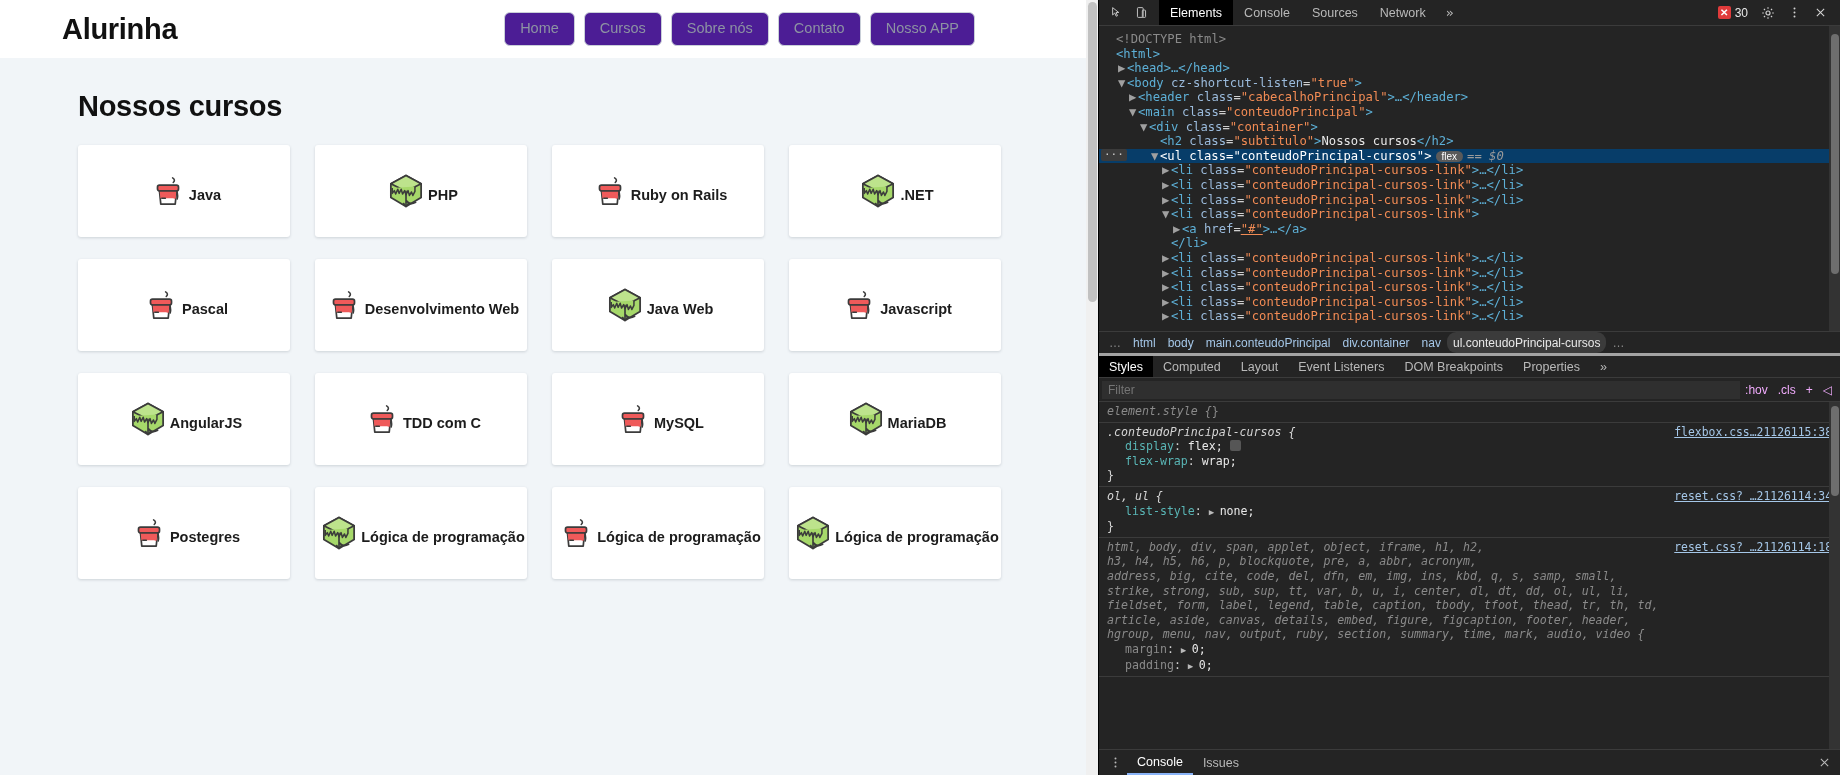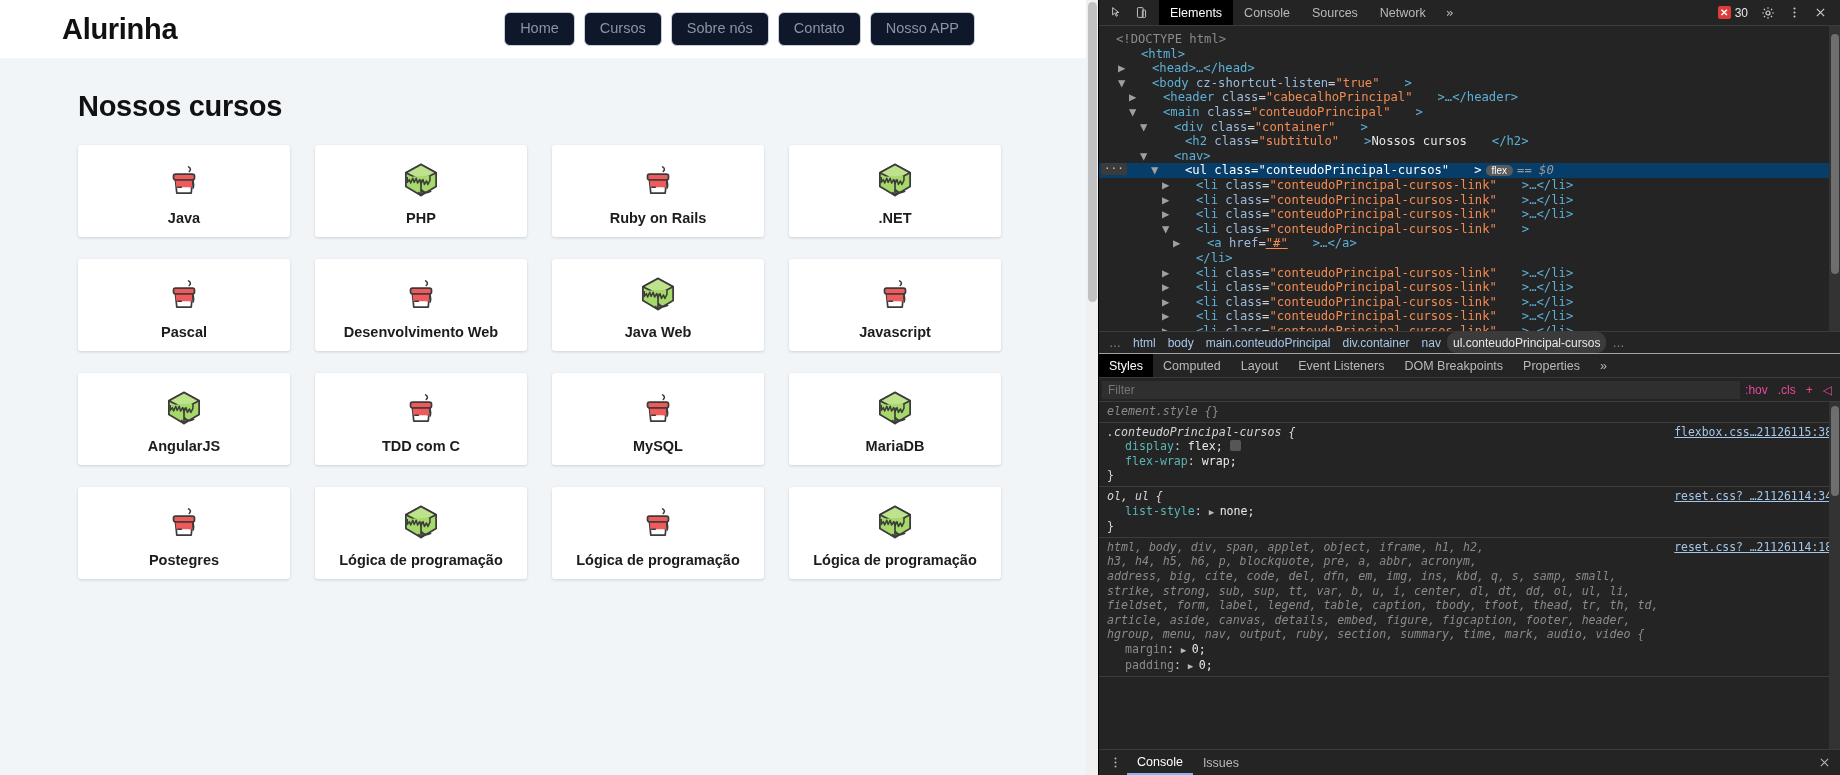--- a/index.html
+++ b/index.html
@@ -33,21 +33,21 @@
   }
   #main-nav {
     margin-left: auto;
     display: flex;
     gap: 9px;
     padding-right: 95px;
   }
   .nav-btn {
     border: 1px solid #c9cfd8;
     border-radius: 6px;
-    background: #0f172a;
+    background: #4c1d95;
     color: #8d93a3;
     font-size: 14.5px;
     padding: 8px 15px 9px 15px;
     line-height: 1;
     white-space: nowrap;
     cursor: pointer;
     font-family: "Liberation Sans", sans-serif;
   }
 
   #main-content {
@@ -68,21 +68,20 @@
     gap: 22px 25px;
     padding-right: 70px;
   }
   .curso-card {
     width: 212px;
     height: 92px;
     background: #fff;
     border-radius: 3px;
     box-shadow: 0 1px 3px rgba(20,30,50,0.16);
     display: flex;
-    flex-direction: column;
     align-items: center;
     justify-content: center;
     cursor: pointer;
     text-decoration: none;
   }
   .curso-card .ico { height: 46px; display: flex; align-items: flex-end; justify-content: center; }
   .curso-card .nome {
     font-size: 14.5px;
     font-weight: bold;
     color: #1c1c1c;
@@ -146,21 +145,21 @@
     background: #242424;
     overflow: hidden;
     padding: 6px 0 0 0;
     font-size: 12.2px;
     line-height: 14.6px;
     position: relative;
   }
   .dl { white-space: pre; padding-left: 8px; height: 14.6px; }
   .dl.sel { background: #073d69; }
   .dl.sel .tag, .dl.sel .attr, .dl.sel .val, .dl.sel .pl { color: #ffffff; }
-  .tag { color: #5db0d7; margin-left: 25px; }
+  .tag { color: #5db0d7; }
   .attr { color: #9bbbdc; }
   .val { color: #f28b54; }
   .pl  { color: #d0d0d0; }
   .dtd { color: #8a8a8a; }
   .txt { color: #e8e8e8; }
   .tri { color: #a0a0a0; display: inline-block; width: 9px; }
   .tri.none { color: transparent; }
   .ellip-btn {
     position: absolute; left: 2px;
     background: #3b3b3b; color: #c9c9c9; font-size: 11px;
@@ -184,21 +183,21 @@
     padding-left: 4px; overflow: hidden;
   }
   .crumb { padding: 0 6px; height: 100%; display: flex; align-items: center; cursor: pointer; white-space: nowrap; }
   .crumb.active { background: #3b3b3b; color: #e8e8e8; border-radius: 9px; }
   .crumb.dots { color: #8a8a8a; }
 
   
   #styles-tabs {
     flex: 0 0 25px;
     display: flex; align-items: center;
-    border-top: 1px solid #a3a3a3;
+    border-top: 3px solid #a3a3a3;
     border-bottom: 1px solid #3b3b3b;
     background: #242424;
   }
   .st-tab {
     font-family: "Liberation Sans", sans-serif;
     font-size: 12.5px; color: #b9b9b9;
     padding: 0 10px; height: 100%;
     display: flex; align-items: center; cursor: pointer; white-space: nowrap;
   }
   .st-tab.active { background: #000; color: #fff; }
@@ -208,21 +207,21 @@
     display: flex; align-items: center;
     background: #242424;
     border-bottom: 1px solid #3b3b3b;
     padding: 0 3px;
   }
   #filter-input {
     flex: 1; background: #2f2f2f; border: none; outline: none;
     color: #c9c9c9; font-family: "Liberation Sans", sans-serif;
     font-size: 12px; height: 18px; padding: 0 6px;
   }
-  .fopt { font-family: "Liberation Sans", sans-serif; font-size: 12px; color: #ec4899; padding: 0 5px; cursor: pointer; }
+  .fopt { font-family: "Liberation Sans", sans-serif; font-size: 12px; color: #f0abfc; padding: 0 5px; cursor: pointer; }
 
   #css-rules {
     flex: 1;
     overflow: hidden;
     font-size: 11.6px;
     line-height: 14.6px;
     background: #242424;
     position: relative;
   }
   .rule { padding: 2px 8px 3px 8px; border-bottom: 1px solid #3b3b3b; white-space: pre-wrap; }
@@ -584,21 +583,20 @@
       <div class="vthumb" style="top:8px;height:240px"></div>
     </div>
   <div class="dl" style="padding-left: 8px;"><span class="tri none">▶</span><span class="dtd">&lt;!DOCTYPE html&gt;</span></div>
       <div class="dl" style="padding-left: 8px;"><span class="tri none">▶</span><span class="tag">&lt;html&gt;</span></div>
       <div class="dl" style="padding-left: 19px;"><span class="tri">▶</span><span class="tag">&lt;head&gt;…&lt;/head&gt;</span></div>
       <div class="dl" style="padding-left: 19px;"><span class="tri">▼</span><span class="tag">&lt;body</span> <span class="attr">cz-shortcut-listen</span><span class="pl">=</span><span class="val">"true"</span><span class="tag">&gt;</span></div>
       <div class="dl" style="padding-left: 30px;"><span class="tri">▶</span><span class="tag">&lt;header</span> <span class="attr">class</span><span class="pl">=</span><span class="val">"cabecalhoPrincipal"</span><span class="tag">&gt;…&lt;/header&gt;</span></div>
       <div class="dl" style="padding-left: 30px;"><span class="tri">▼</span><span class="tag">&lt;main</span> <span class="attr">class</span><span class="pl">=</span><span class="val">"conteudoPrincipal"</span><span class="tag">&gt;</span></div>
       <div class="dl" style="padding-left: 41px;"><span class="tri">▼</span><span class="tag">&lt;div</span> <span class="attr">class</span><span class="pl">=</span><span class="val">"container"</span><span class="tag">&gt;</span></div>
       <div class="dl" style="padding-left: 52px;"><span class="tri none">▶</span><span class="tag">&lt;h2</span> <span class="attr">class</span><span class="pl">=</span><span class="val">"subtitulo"</span><span class="tag">&gt;</span><span class="txt">Nossos cursos</span><span class="tag">&lt;/h2&gt;</span></div>
-      <div class="dl" style="padding-left: 41px;"><span class="tri">▼</span><span class="tag">&lt;nav&gt;</span></div>
       <div class="dl sel" style="padding-left: 52px;"><span class="ellip-btn">···</span><span class="tri">▼</span><span class="tag">&lt;ul</span> <span class="attr">class</span><span class="pl">=</span><span class="val">"conteudoPrincipal-cursos"</span><span class="tag">&gt;</span><span class="badge-flex">flex</span><span class="eqsel">== $0</span></div>
       <div class="dl" style="padding-left: 63px;"><span class="tri">▶</span><span class="tag">&lt;li</span> <span class="attr">class</span><span class="pl">=</span><span class="val">"conteudoPrincipal-cursos-link"</span><span class="tag">&gt;…&lt;/li&gt;</span></div>
       <div class="dl" style="padding-left: 63px;"><span class="tri">▶</span><span class="tag">&lt;li</span> <span class="attr">class</span><span class="pl">=</span><span class="val">"conteudoPrincipal-cursos-link"</span><span class="tag">&gt;…&lt;/li&gt;</span></div>
       <div class="dl" style="padding-left: 63px;"><span class="tri">▶</span><span class="tag">&lt;li</span> <span class="attr">class</span><span class="pl">=</span><span class="val">"conteudoPrincipal-cursos-link"</span><span class="tag">&gt;…&lt;/li&gt;</span></div>
       <div class="dl" style="padding-left: 63px;"><span class="tri">▼</span><span class="tag">&lt;li</span> <span class="attr">class</span><span class="pl">=</span><span class="val">"conteudoPrincipal-cursos-link"</span><span class="tag">&gt;</span></div>
       <div class="dl" style="padding-left: 74px;"><span class="tri">▶</span><span class="tag">&lt;a</span> <span class="attr">href</span><span class="pl">=</span><span class="val" style="text-decoration:underline">"#"</span><span class="tag">&gt;…&lt;/a&gt;</span></div>
       <div class="dl" style="padding-left: 63px;"><span class="tri none">▶</span><span class="tag">&lt;/li&gt;</span></div>
       <div class="dl" style="padding-left: 63px;"><span class="tri">▶</span><span class="tag">&lt;li</span> <span class="attr">class</span><span class="pl">=</span><span class="val">"conteudoPrincipal-cursos-link"</span><span class="tag">&gt;…&lt;/li&gt;</span></div>
       <div class="dl" style="padding-left: 63px;"><span class="tri">▶</span><span class="tag">&lt;li</span> <span class="attr">class</span><span class="pl">=</span><span class="val">"conteudoPrincipal-cursos-link"</span><span class="tag">&gt;…&lt;/li&gt;</span></div>
       <div class="dl" style="padding-left: 63px;"><span class="tri">▶</span><span class="tag">&lt;li</span> <span class="attr">class</span><span class="pl">=</span><span class="val">"conteudoPrincipal-cursos-link"</span><span class="tag">&gt;…&lt;/li&gt;</span></div>

